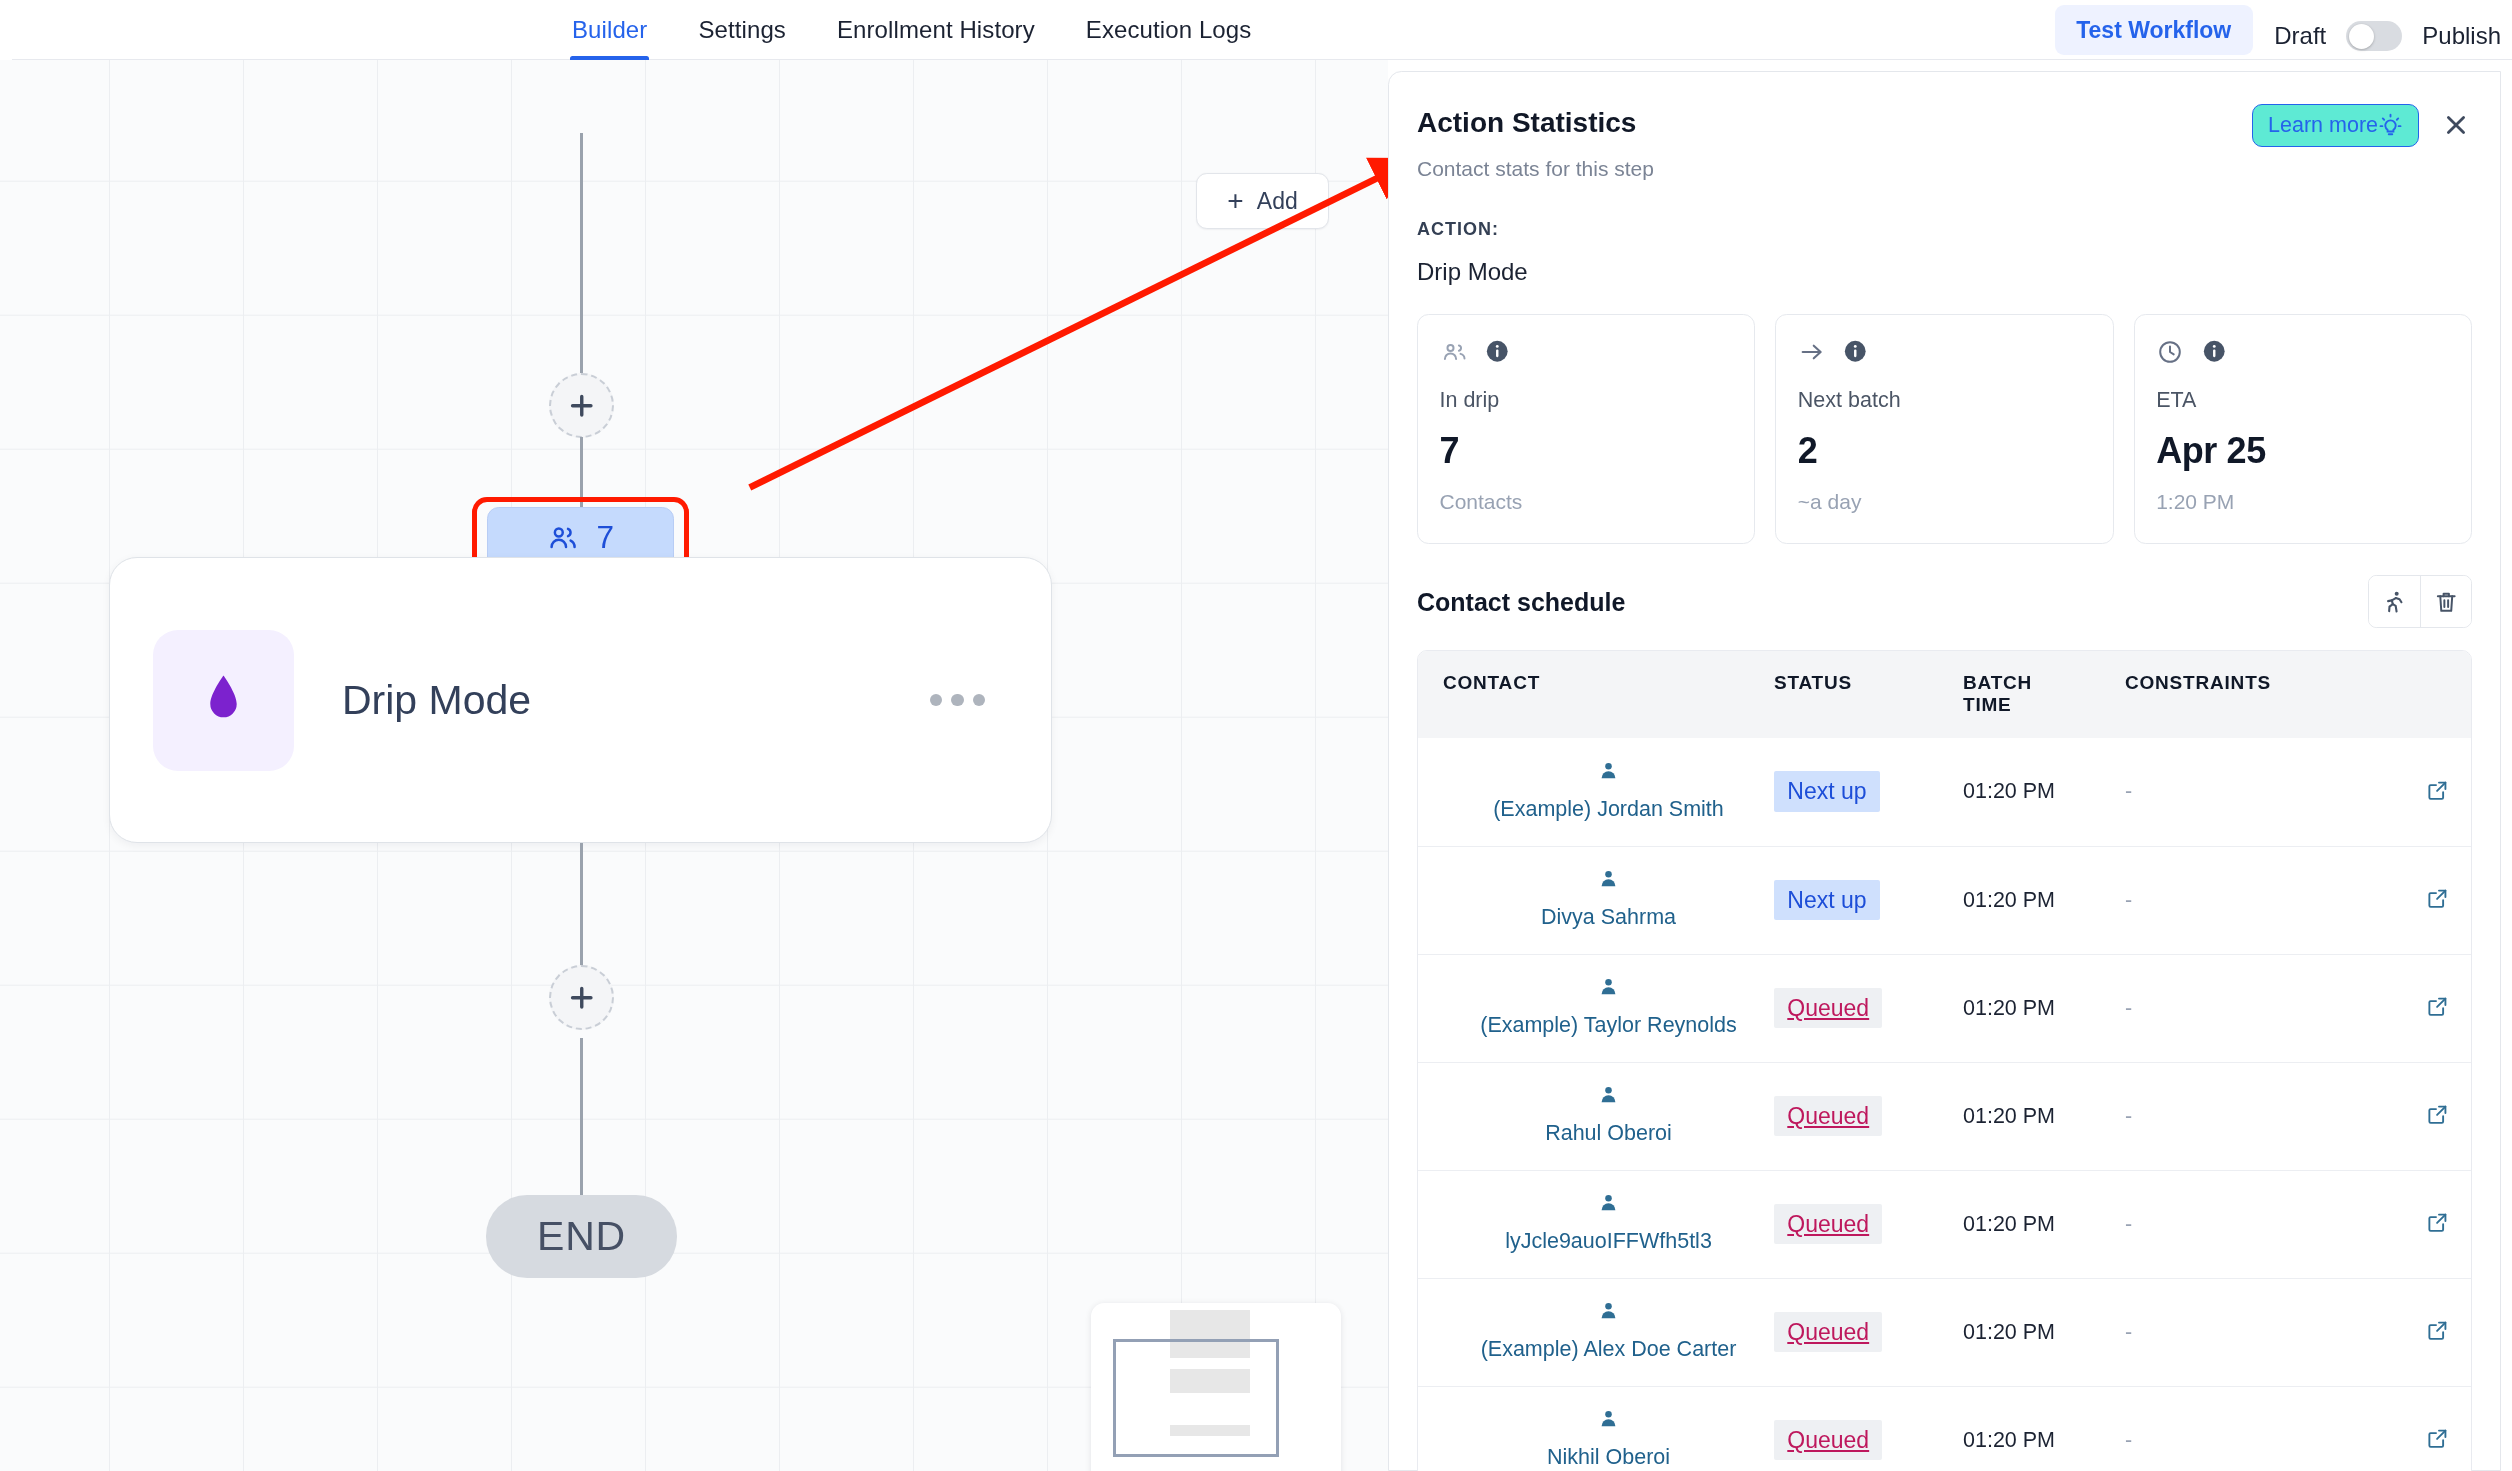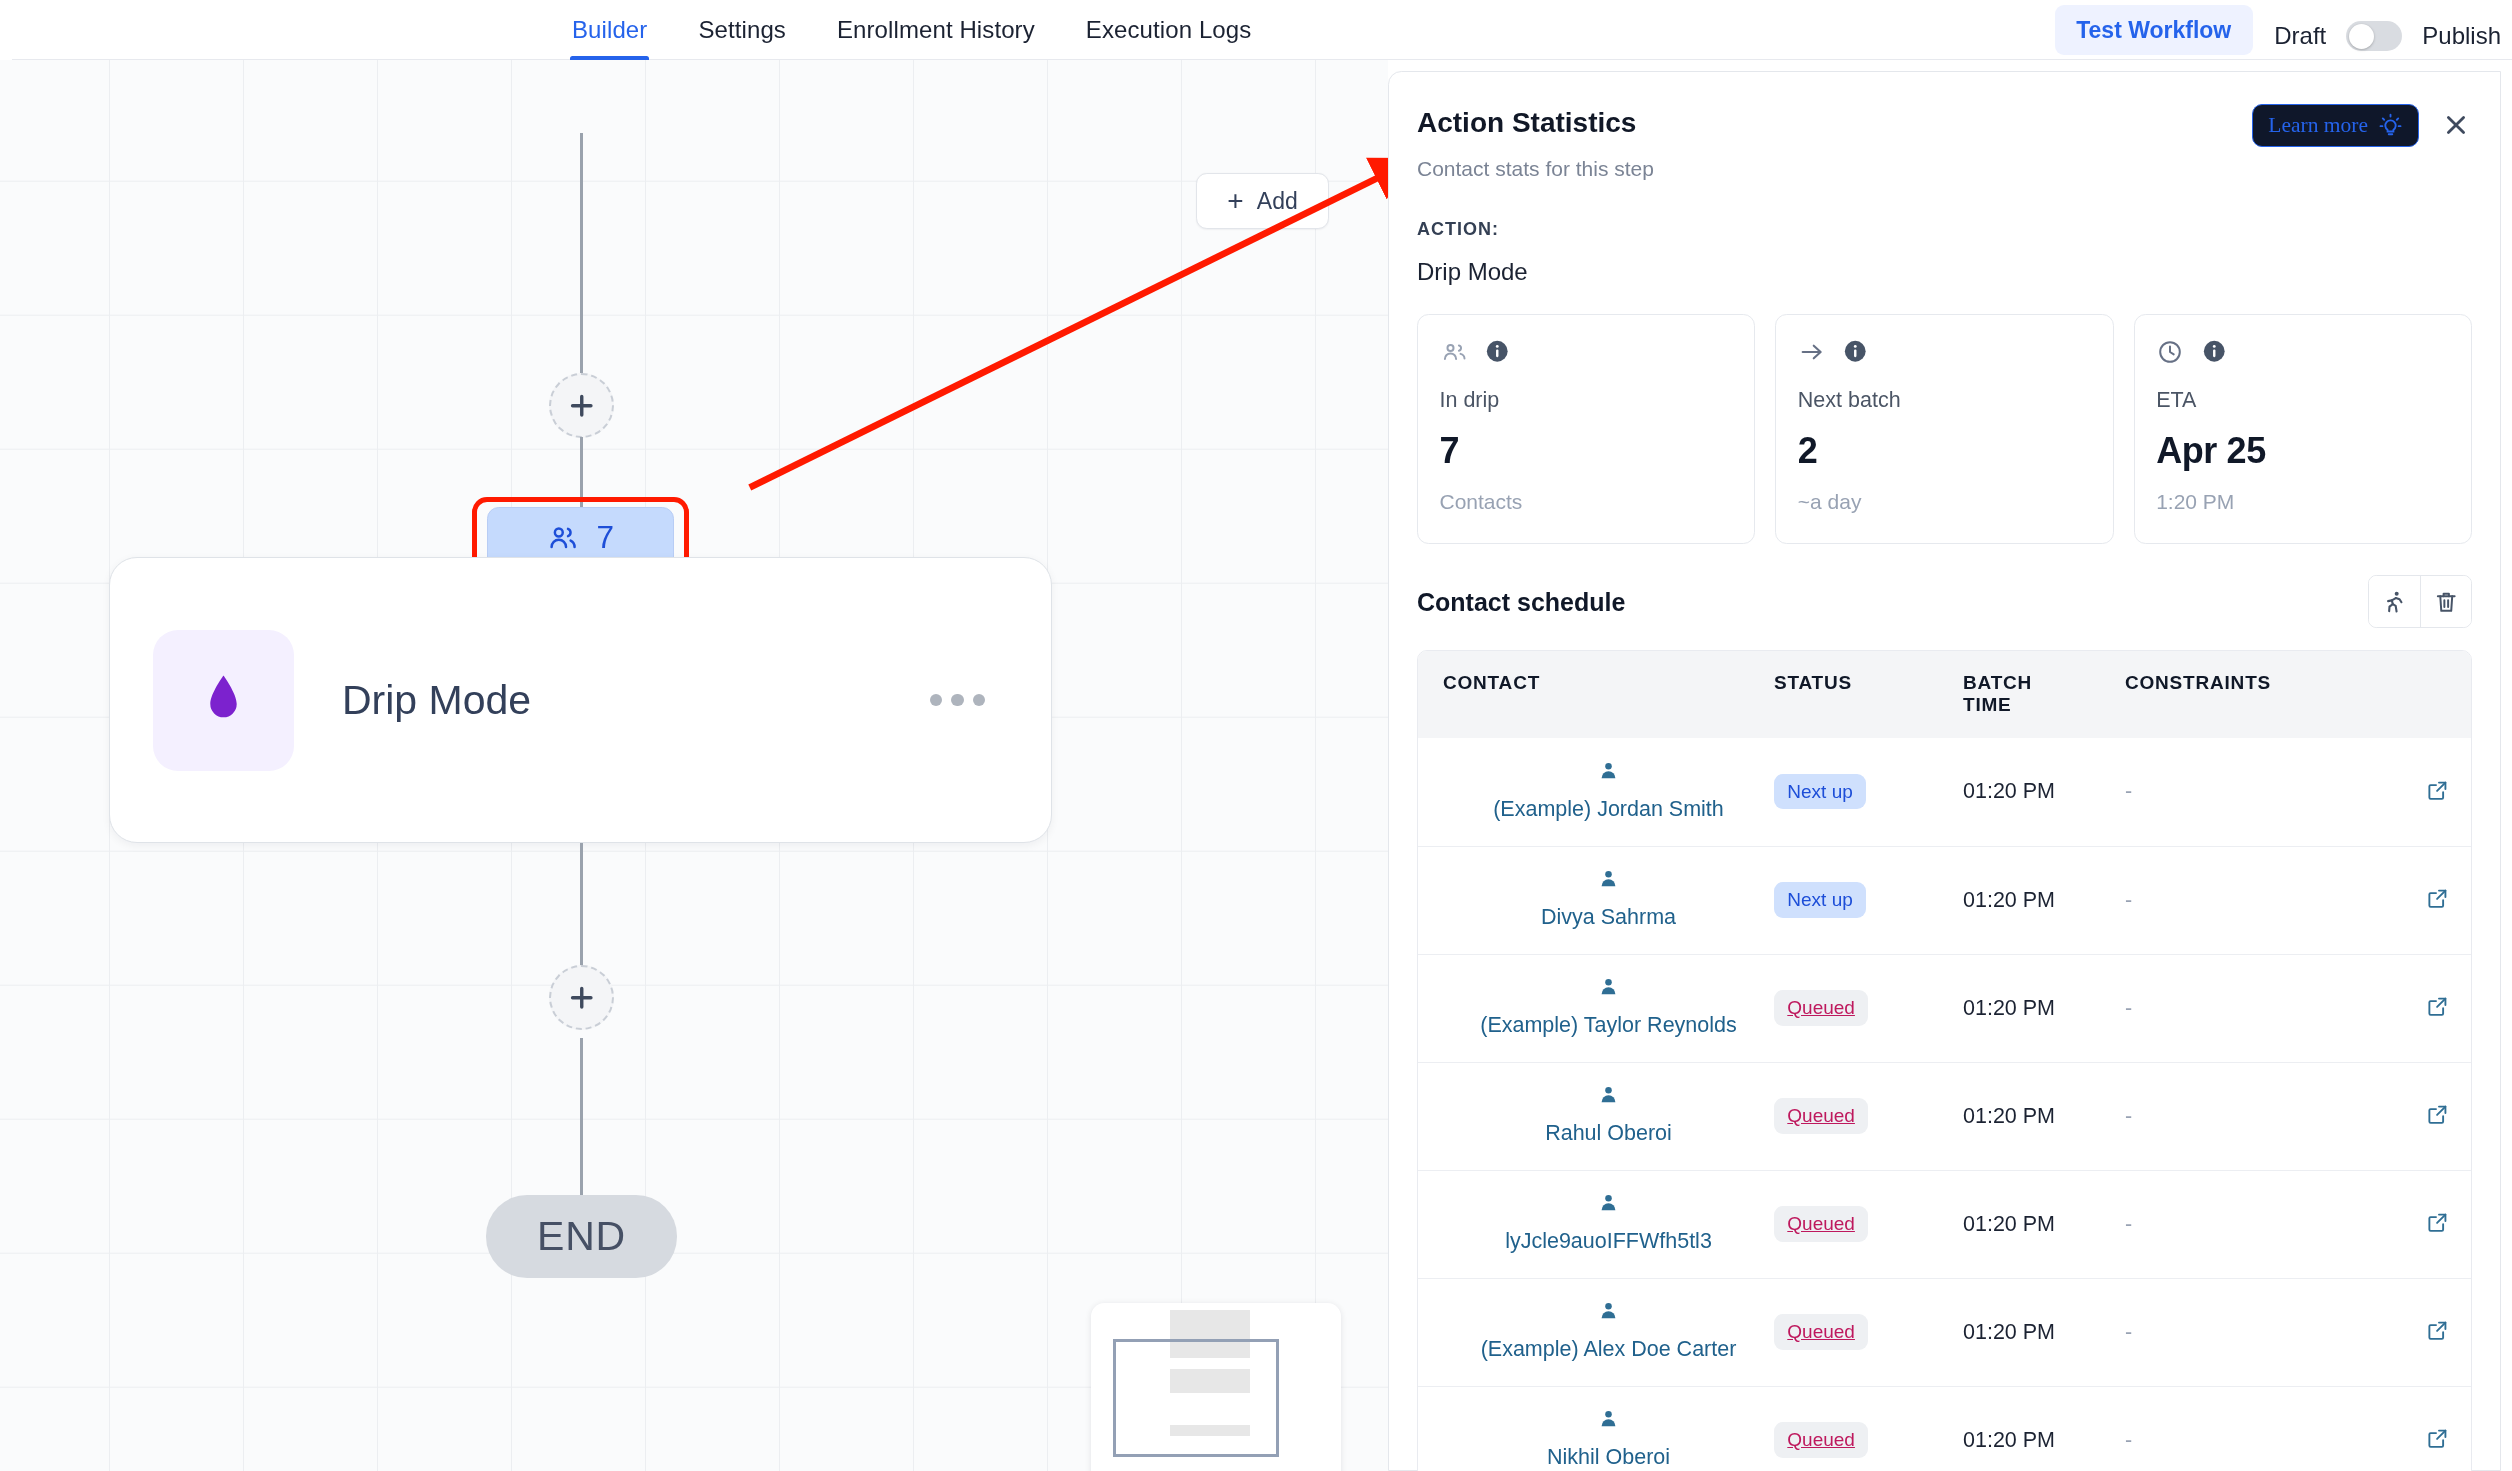--- a/index.html
+++ b/index.html
@@ -138,23 +138,23 @@
     position: absolute; left: 1388px; top: 71px; width: 1113px; height: 1400px;
     background: #ffffff; border: 0.8px solid #e4e7ec;
     border-radius: 13.3px 0 0 0;
     padding: 0 28px;
   }
   .panel-head { position: relative; padding-top: 35px; }
   .panel-title { font-size: 28px; color: #111827; font-weight: bold; }
   .panel-sub { font-size: 21px; color: #7b8495; margin-top: 18px; }
   .panel-actions { position: absolute; right: 0; top: 31.5px; display: flex; align-items: center; gap: 20px; }
   .learn-more {
-    background: #0f172a; border: 1.7px solid #2563eb; border-radius: 10px;
+    background: #5eead4; border: 1.7px solid #2563eb; border-radius: 10px;
     color: #2563eb; font-size: 21.5px; padding: 8.3px 15px;
-    display: flex; align-items: center; gap: 10px; cursor: pointer; font-family: Liberation Serif, serif;
+    display: flex; align-items: center; cursor: pointer; font-family: Liberation Sans, sans-serif;
     white-space: nowrap;
   }
   .close-x { width: 33px; height: 33px; display: flex; align-items: center; justify-content: center; cursor: pointer; }
 
   .action-label { font-size: 18px; font-weight: bold; color: #344054; letter-spacing: 1px; margin-top: 38px; }
   .action-value { font-size: 24px; color: #1b2232; margin-top: 18px; }
 
   .stats { display: flex; gap: 20px; margin-top: 28px; }
   .stat {
     flex: 1; border: 0.8px solid #e6e9ee; border-radius: 11.6px; padding: 20px 21.5px 25px 21.5px;
@@ -179,21 +179,21 @@
   .col-status { width: 189px; }
   .col-batch  { width: 162px; }
   .col-constr { width: 249px; }
   .col-link   { flex: 1; text-align: right; padding-right: 21.5px; }
 
   .trow { display: flex; align-items: center; border-top: 0.8px solid #eceef2; min-height: 108px; background: #fff; }
   .trow:first-child { border-top: none; }
   .cell-contact { width: 356px; padding-left: 25px; display: flex; align-items: center; gap: 13.3px; flex-direction: column; }
   .cell-contact .nm { font-size: 21.5px; color: #20618c; cursor: pointer; line-height: 1.38; }
   .cell-status { width: 189px; }
-  .pill { display: inline-block; font-size: 19px; border-radius: 9px; padding: 6.6px 13.3px; white-space: nowrap; }
+  .pill { display: inline-block; font-size: 23px; border-radius: 2px; padding: 6.6px 13.3px; white-space: nowrap; }
   .pill.nextup { background: #cfe0fd; color: #1d4ed8; }
   .pill.queued { background: #eef0f3; color: #be185d; text-decoration: underline; }
   .cell-batch { width: 162px; font-size: 21.5px; color: #1b2232; }
   .cell-constr { width: 249px; font-size: 21.5px; color: #98a2b3; }
   .cell-link { flex: 1; text-align: right; padding-right: 21.5px; }
   .cell-link svg { cursor: pointer; }
   .person-ico { flex: none; }
 </style>
 </head>
 <body>

